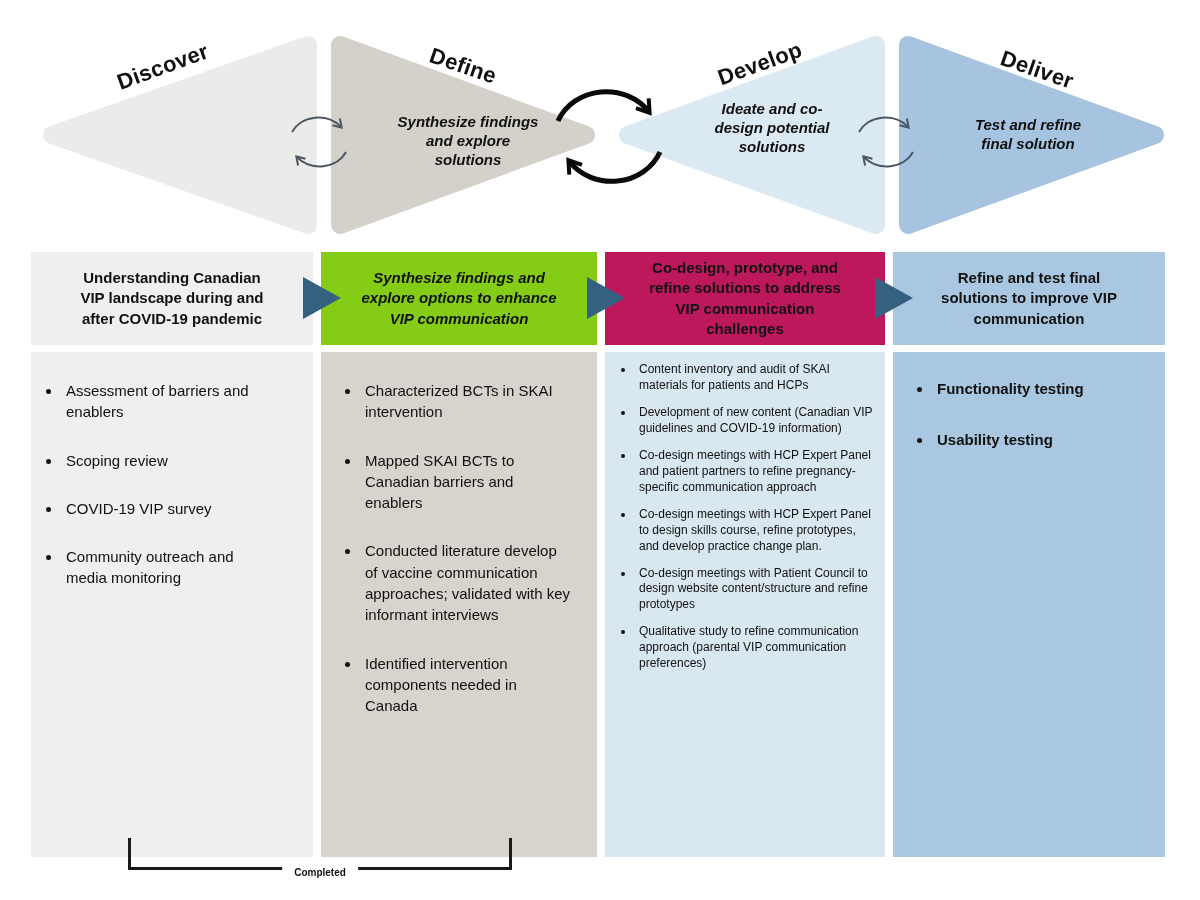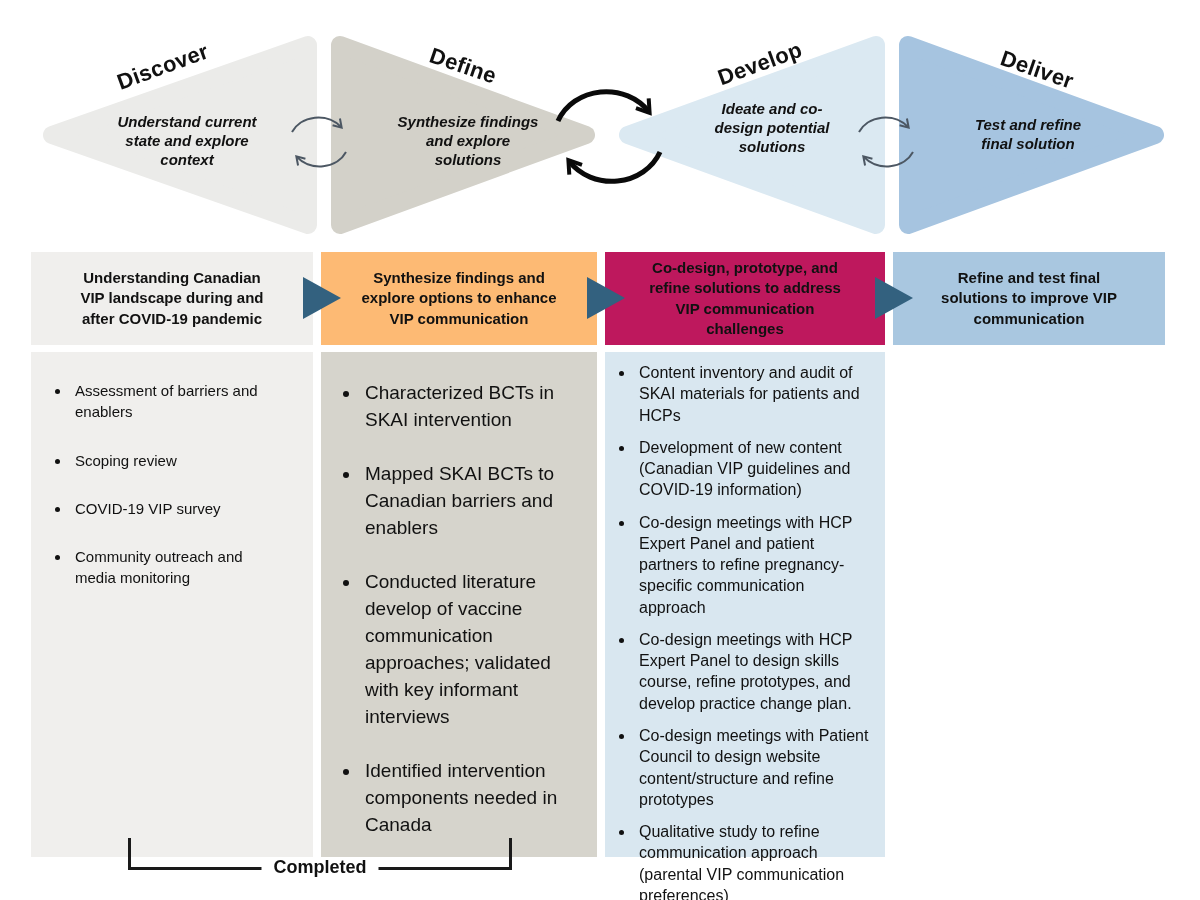--- a/index.html
+++ b/index.html
@@ -28,35 +28,35 @@
     white-space:pre-line;
   }
   .flow-arrow{
     position:absolute;top:277px;width:0;height:0;
     border-top:21px solid transparent;border-bottom:21px solid transparent;
     border-left:38px solid #33617f;
   }
   .content-box{position:absolute;top:352px;height:505px;box-sizing:border-box;}
   .content-box ul{margin:0;list-style:disc outside;}
   .content-box li{padding-left:4px;}
-  .c1 ul{padding:28px 10px 0 40px;}
+  .c1 ul{padding:28px 10px 0 31px;}
   .c1 li{font-size:15px;line-height:1.42;margin-bottom:27px;max-width:186px;}
   .c2 ul{padding:28px 10px 0 40px;}
-  .c2 li{font-size:19px;line-height:1.42;margin-bottom:27px;max-width:206px;}
+  .c2 li{font-size:15px;line-height:1.42;margin-bottom:27px;max-width:206px;}
   .c3 ul{padding:10px 8px 0 30px;}
-  .c3 li{font-size:16px;line-height:1.33;margin-bottom:11px;max-width:236px;}
+  .c3 li{font-size:12px;line-height:1.33;margin-bottom:11px;max-width:236px;}
   .c4 ul{padding:26px 10px 0 40px;}
   .c4 li{font-size:15px;line-height:1.4;margin-bottom:30px;max-width:210px;font-weight:bold;}
   .bracket{
     position:absolute;left:128px;top:838px;width:378px;height:29px;
     border-left:3px solid #1a1a1a;border-right:3px solid #1a1a1a;border-bottom:3px solid #1a1a1a;
   }
   .bracket-label{
     position:absolute;left:50%;bottom:-11px;transform:translateX(-50%);
-    background:#fff;padding:0 12px;font-weight:bold;font-size:18px;white-space:nowrap;
+    background:#fff;padding:0 12px;font-weight:bold;font-size:10px;white-space:nowrap;
   }
 </style>
 </head>
 <body>
 
 <div class="canvas">
 
   <svg class="top-svg" width="1200" height="250" viewBox="0 0 1200 250">
     <defs>
       <marker id="arrG" viewBox="0 0 14 14" refX="10" refY="7" markerWidth="14" markerHeight="14" markerUnits="userSpaceOnUse" orient="auto">
@@ -86,38 +86,35 @@
       <path class="cycle" d="M292,132 A29,25 0 0 1 341,127" stroke-width="2" marker-end="url(#arrG)" stroke="#4c5763"></path>
       <path class="cycle" d="M346,152 A29,25 0 0 1 297,157" stroke-width="2" marker-end="url(#arrG)" stroke="#4c5763"></path>
     </g>
   </svg>
 
   <div class="phase-label rot-neg" style="left:163px;top:67px">Discover</div>
   <div class="phase-label rot-pos" style="left:463px;top:66px">Define</div>
   <div class="phase-label rot-neg" style="left:760px;top:64px">Develop</div>
   <div class="phase-label rot-pos" style="left:1037px;top:70px">Deliver</div>
 
-  <div class="tagline" style="left:187px;top:141px">Understand current
-state and explore
-context</div>
   <div class="tagline" style="left:468px;top:141px">Synthesize findings
 and explore
 solutions</div>
   <div class="tagline" style="left:772px;top:128px">Ideate and co-
 design potential
 solutions</div>
   <div class="tagline" style="left:1028px;top:134px">Test and refine
 final solution</div>
 
   <div class="header-box" style="left: 31px; width: 282px; background-color: rgb(240, 239, 237); justify-content: center;">
     <span>Understanding Canadian
 VIP landscape during and
 after COVID-19 pandemic</span>
   </div>
-  <div class="header-box" style="left: 321px; width: 276px; background-color: #fdba74;">
+  <div class="header-box" style="left: 321px; width: 276px; background-color: #84cc16; font-style: italic;">
     <span>Synthesize findings and
 explore options to enhance
 VIP communication</span>
   </div>
   <div class="header-box" style="left: 605px; width: 280px; background-color: #be185d;">
     <span>Co-design, prototype, and
 refine solutions to address
 VIP communication
 challenges</span>
   </div>
@@ -150,18 +147,24 @@
   <div class="content-box c3" style="left: 605px; width: 280px; background-color: rgb(217, 231, 240);">
     <ul>
       <li>Content inventory and audit of SKAI materials for patients and HCPs</li>
       <li>Development of new content (Canadian VIP guidelines and COVID-19 information)</li>
       <li>Co-design meetings with HCP Expert Panel and patient partners to refine pregnancy-specific communication approach</li>
       <li>Co-design meetings with HCP Expert Panel to design skills course, refine prototypes, and develop practice change plan.</li>
       <li>Co-design meetings with Patient Council to design website content/structure and refine prototypes</li>
       <li>Qualitative study to refine communication approach (parental VIP communication preferences)</li>
     </ul>
   </div>
+  <div class="content-box c4" style="left: 893px; width: 272px; background-color: rgb(169, 199, 224);">
+    <ul>
+      <li>Functionality testing</li>
+      <li>Usability testing</li>
+    </ul>
+  </div>
 
   <div class="bracket">
     <span class="bracket-label">Completed</span>
   </div>
 
 </div>
 
 </body></html>

